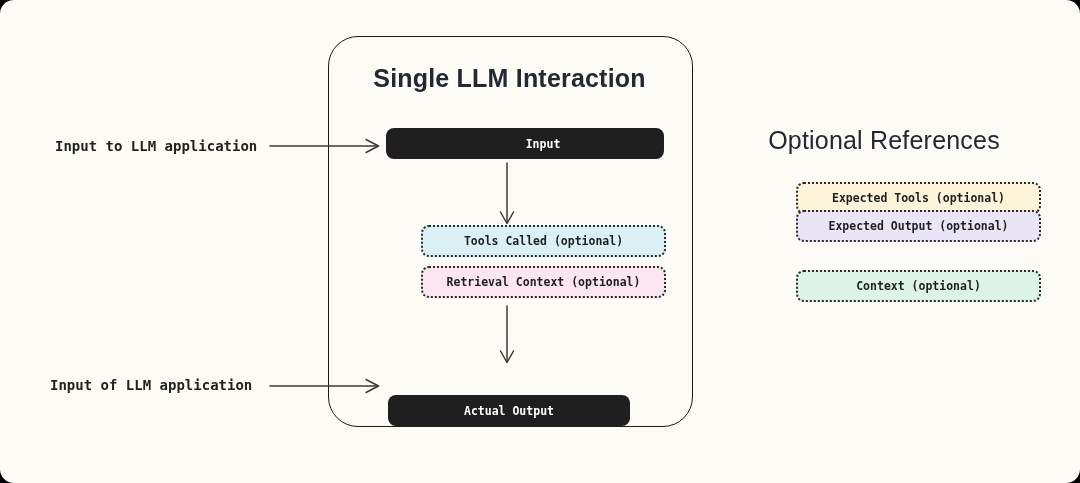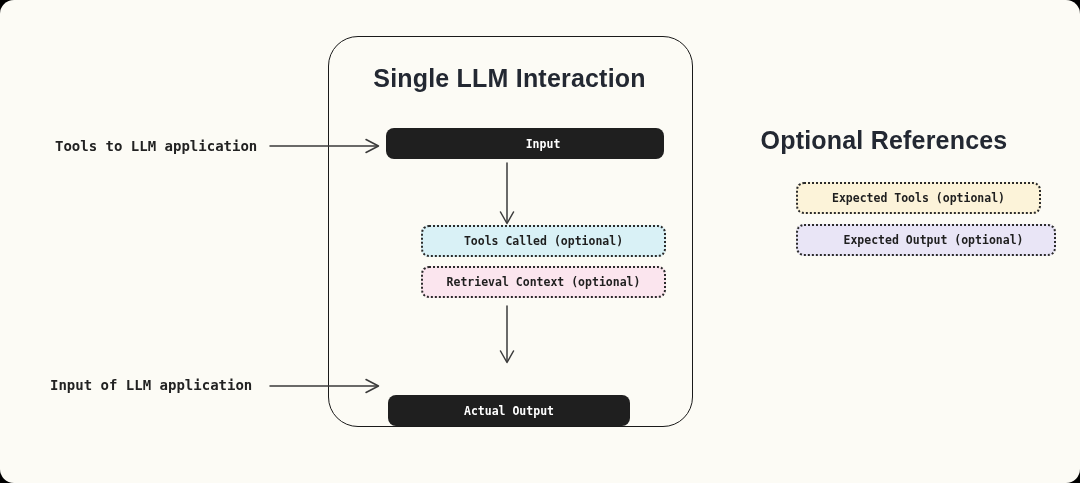--- a/index.html
+++ b/index.html
@@ -41,21 +41,21 @@
     color: #232832;
     letter-spacing: 0.2px;
     z-index: 2;
   }
   .refs-title {
     position: absolute;
     left: 738px; top: 126px;
     width: 292px;
     text-align: center;
     font-size: 25px;
-    font-weight: 700;
+    font-weight: 400;
     color: #232832;
     letter-spacing: 0.2px;
     z-index: 2;
   }
   .mono {
     font-family: "DejaVu Sans Mono", "Liberation Mono", monospace;
     font-weight: 600;
   }
   .pill {
     position: absolute;
@@ -81,21 +81,21 @@
     align-items: center;
     justify-content: center;
     color: #1f1f1f;
     font-size: 11.5px;
     z-index: 2;
     margin-left: 34px;
   }
   .box-tools     { left: 387px; top: 225px; }
   .box-retrieval { left: 387px; top: 266px; }
   .ref-box-0 { left: 762px; top: 182px; }
-  .ref-box-1 { left: 762px; top: 224px; padding-left: 15px; }
+  .ref-box-1 { left: 762px; top: 210px; }
   .ref-box-2 { left: 762px; top: 270px; }
   .annotation {
     position: absolute;
     font-size: 14px;
     color: #222222;
     z-index: 2;
     white-space: nowrap;
   }
   .annot-input  { left: 55px; top: 138px; }
   .annot-output { left: 50px; top: 377px; }
@@ -136,24 +136,25 @@
   <div class="diagram-title">Single LLM Interaction</div>
 
   <div class="pill mono pill-input" style="background: rgb(31, 31, 31); padding-left: 36px;">Input</div>
 
   <div class="dotted-box mono box-tools" style="background: rgb(217, 241, 246);">Tools Called (optional)</div>
 
   <div class="dotted-box mono box-retrieval" style="background: rgb(251, 229, 238);">Retrieval Context (optional)</div>
 
   <div class="pill mono pill-output" style="background: rgb(31, 31, 31); margin-top: 28px;">Actual Output</div>
 
-  <div class="annotation mono annot-input">Tools to LLM application</div>
+  <div class="annotation mono annot-input">Input to LLM application</div>
 
   <div class="annotation mono annot-output">Input of LLM application</div>
 
   <div class="refs-title">Optional References</div>
 
   <div class="dotted-box mono ref-box-0" style="background: rgb(252, 243, 217);">Expected Tools (optional)</div>
 
   <div class="dotted-box mono ref-box-1" style="background: rgb(233, 229, 246);">Expected Output (optional)</div>
 
+  <div class="dotted-box mono ref-box-2" style="background: rgb(221, 242, 233);">Context (optional)</div>
 
 </div>
 
 </body></html>

